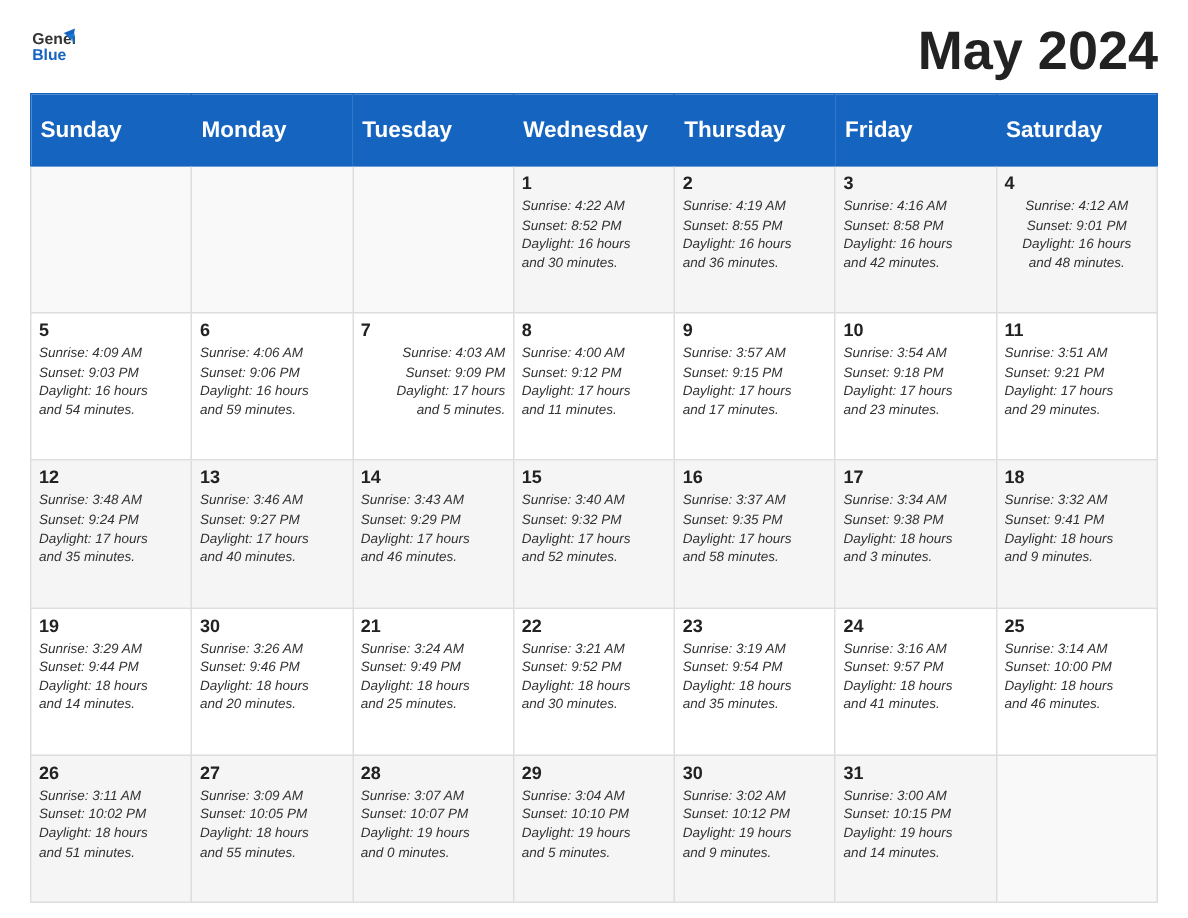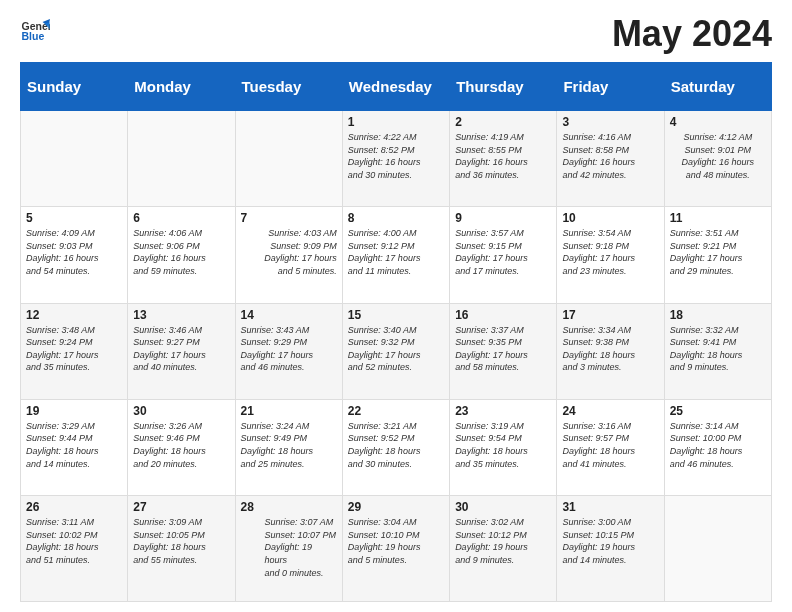--- a/index.html
+++ b/index.html
@@ -317,21 +317,21 @@
           </td>
           <td>
             <span class="day-number">27</span>
             <div class="day-info" style="white-space: pre-line;">Sunrise: 3:09 AM
 Sunset: 10:05 PM
 Daylight: 18 hours
 and 55 minutes.</div>
           </td>
           <td>
             <span class="day-number">28</span>
-            <div class="day-info" style="white-space: pre-line; margin-left: 24px;">Sunrise: 3:07 AM
+            <div class="day-info" style="white-space: pre-line;">Sunrise: 3:07 AM
 Sunset: 10:07 PM
 Daylight: 19 hours
 and 0 minutes.</div>
           </td>
           <td>
             <span class="day-number">29</span>
             <div class="day-info" style="white-space: pre-line;">Sunrise: 3:04 AM
 Sunset: 10:10 PM
 Daylight: 19 hours
 and 5 minutes.</div>

